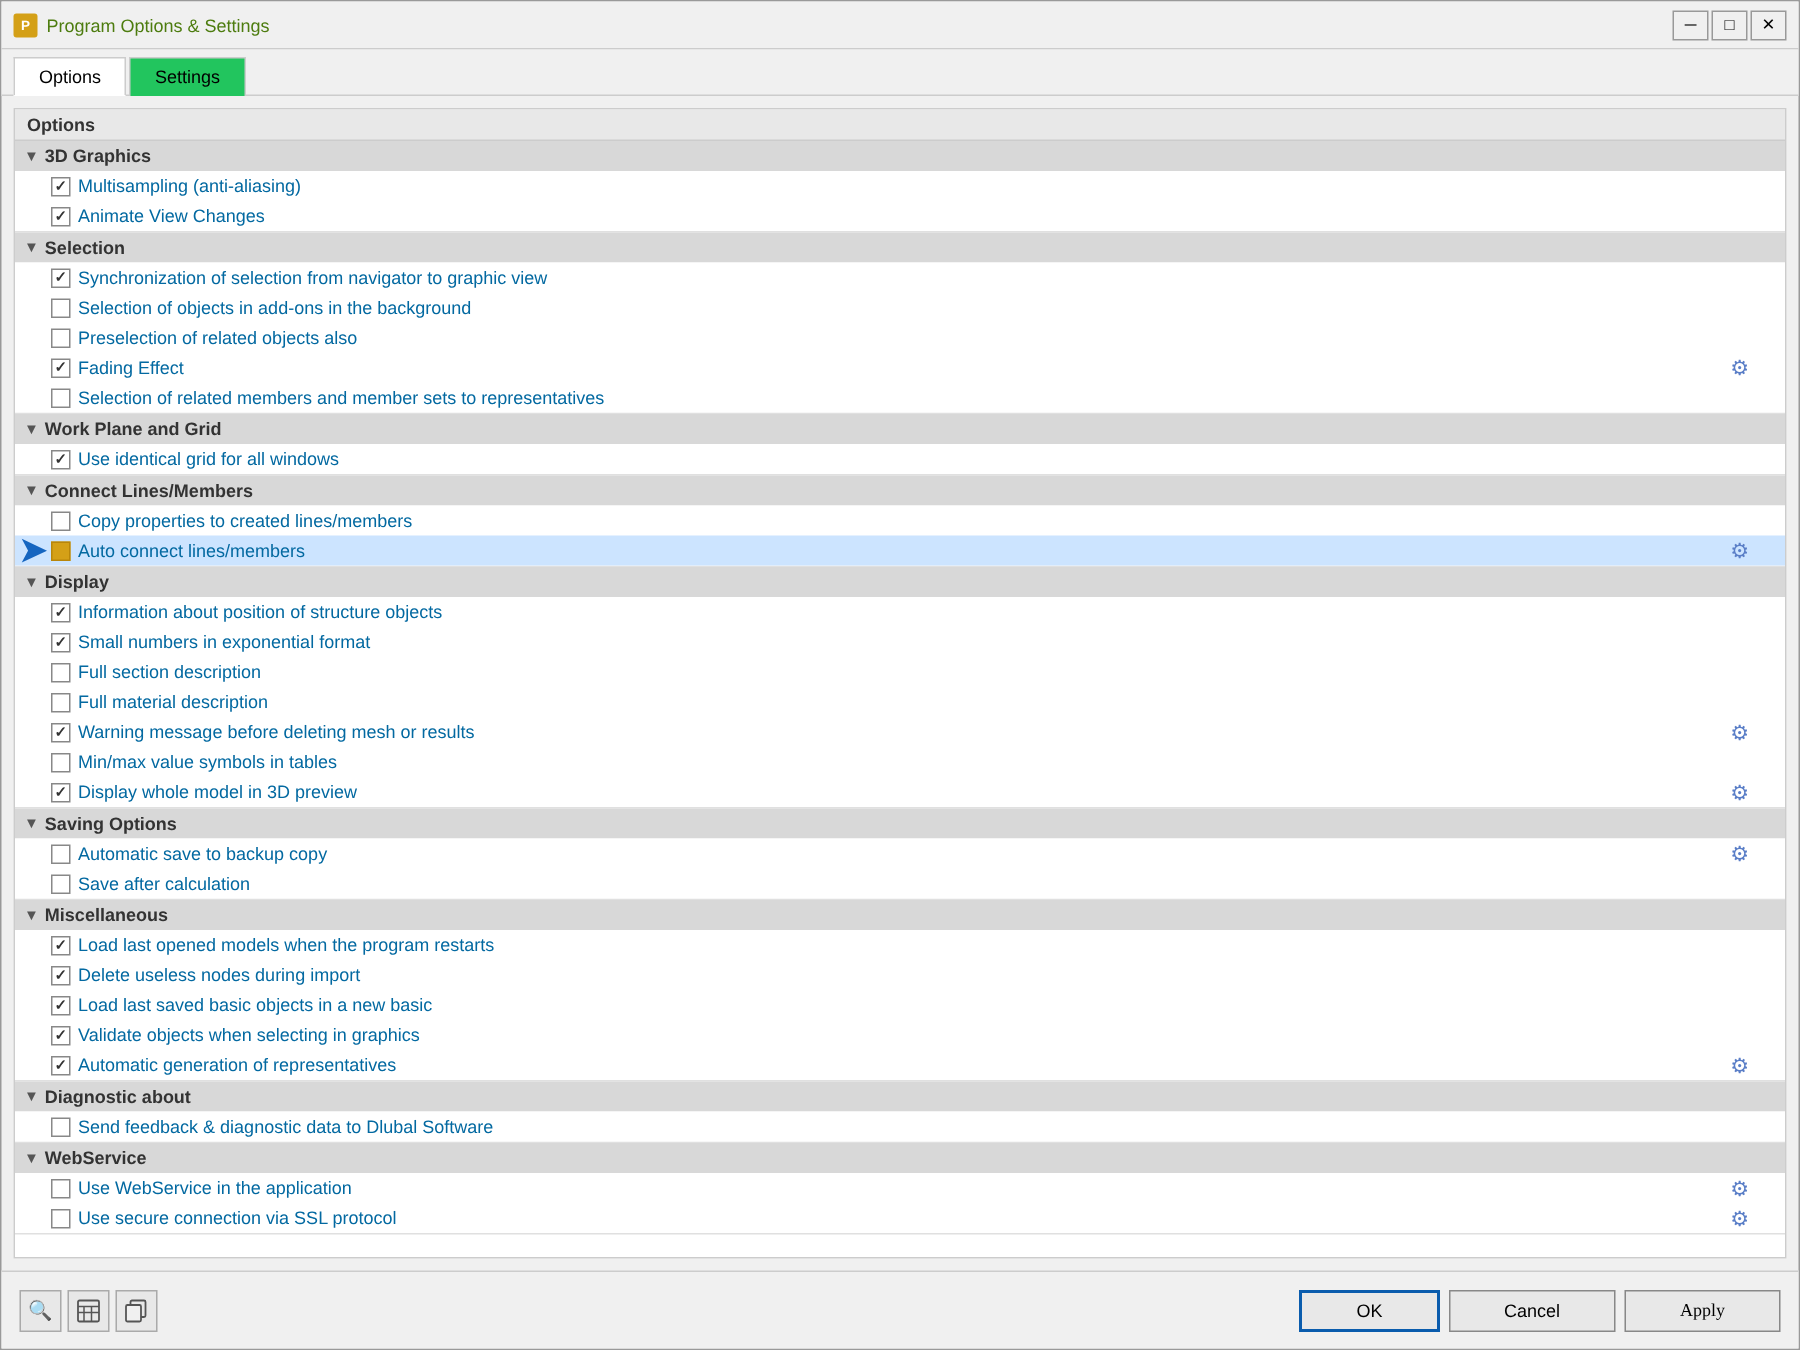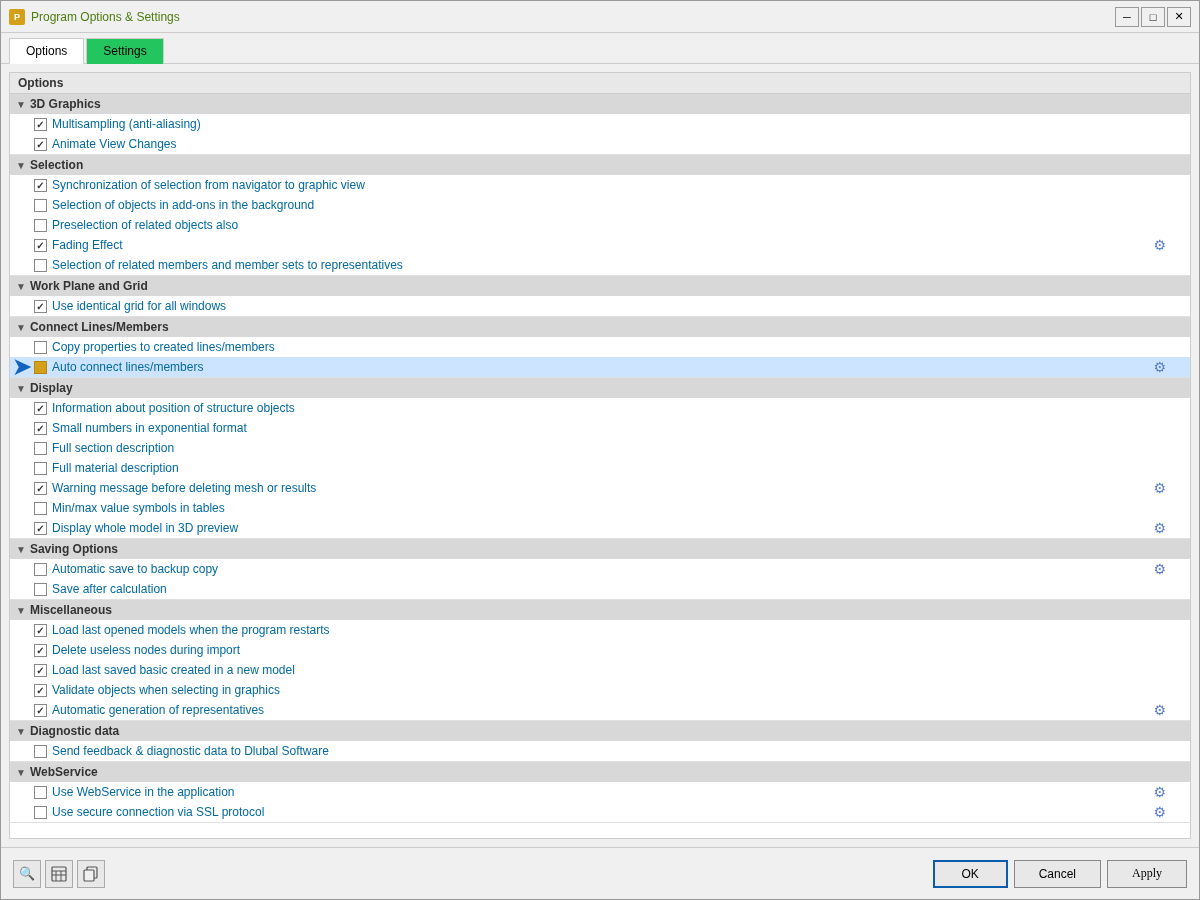--- a/index.html
+++ b/index.html
@@ -214,21 +214,21 @@
       align-items: center;
       justify-content: center;
       cursor: pointer;
       font-size: 13px;
     }
     .footer-actions {
       display: flex;
       gap: 6px;
     }
     .btn {
-      padding: 5px 24px;
+      padding: 5px 36px;
       border: 1px solid #888;
       background: #e8e8e8;
       font-size: 12px;
       cursor: pointer;
       min-width: 75px;
     }
     .btn.primary {
       border: 2px solid #0a5cad;
       background: #e8e8e8;
     }
@@ -469,21 +469,21 @@
               <div class="option-row">
       <label>
         <span class="checkbox checked"></span>
         <span>Delete useless nodes during import</span>
       </label>
 
     </div>
               <div class="option-row">
       <label>
         <span class="checkbox checked"></span>
-        <span>Load last saved basic created in a new model</span>
+        <span>Load last saved basic objects in a new basic</span>
       </label>
 
     </div>
               <div class="option-row">
       <label>
         <span class="checkbox checked"></span>
         <span>Validate objects when selecting in graphics</span>
       </label>
 
     </div>
@@ -492,21 +492,21 @@
         <span class="checkbox checked"></span>
         <span>Automatic generation of representatives</span>
       </label>
       <span class="gear">⚙</span>
     </div>
             </div>
           </div>
           <div class="section">
             <div class="section-header">
               <span class="arrow">▼</span>
-              <span>Diagnostic data</span>
+              <span>Diagnostic about</span>
             </div>
             <div class="section-body">
               <div class="option-row">
       <label>
         <span class="checkbox"></span>
         <span>Send feedback &amp; diagnostic data to Dlubal Software</span>
       </label>
 
     </div>
             </div>

